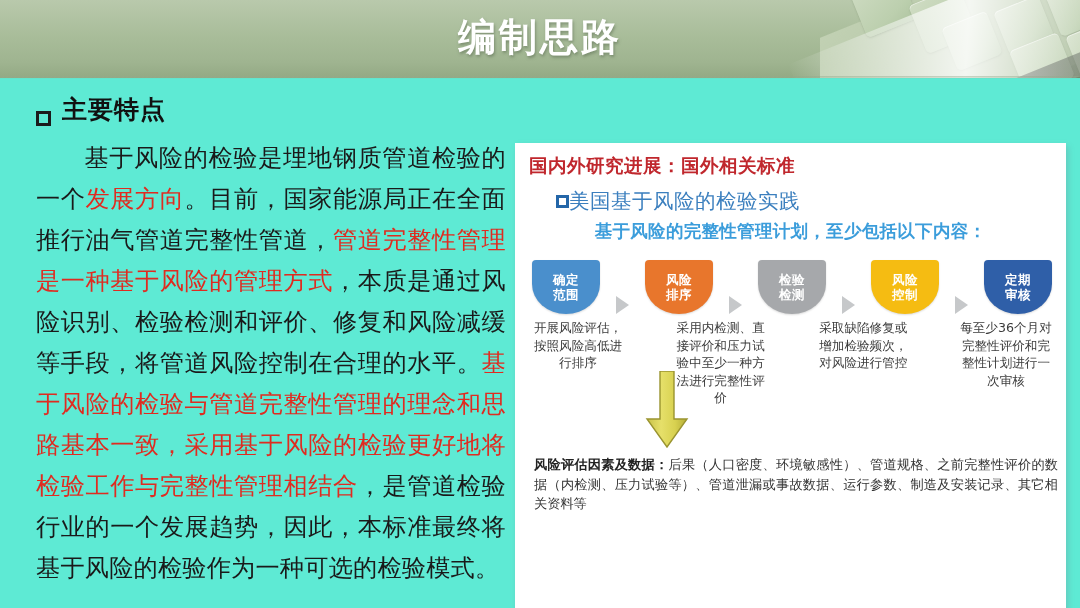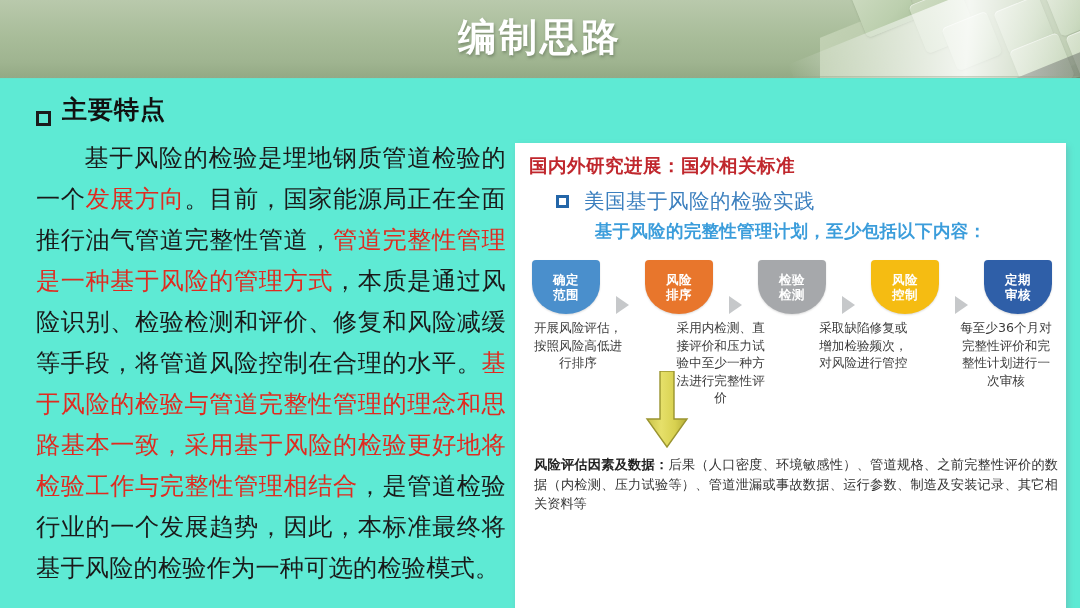--- a/index.html
+++ b/index.html
@@ -152,21 +152,21 @@
     color: #c0272d;
     letter-spacing: .5px;
     white-space: nowrap;
     font-family: "DejaVu Sans", "Liberation Sans", sans-serif;
   }
   #panel-sub {
     position: absolute;
     left: 41px; top: 44px;
     display: flex;
     align-items: center;
-    gap: 15px;
+    gap: 0;
   }
   #panel-sub .sq-blue {
     display: inline-block;
     width: 13px; height: 13px;
     border: 3px solid #2466a8;
     box-sizing: border-box;
     flex: 0 0 auto;
   }
   #panel-sub-text {
     font-size: 20.5px;

